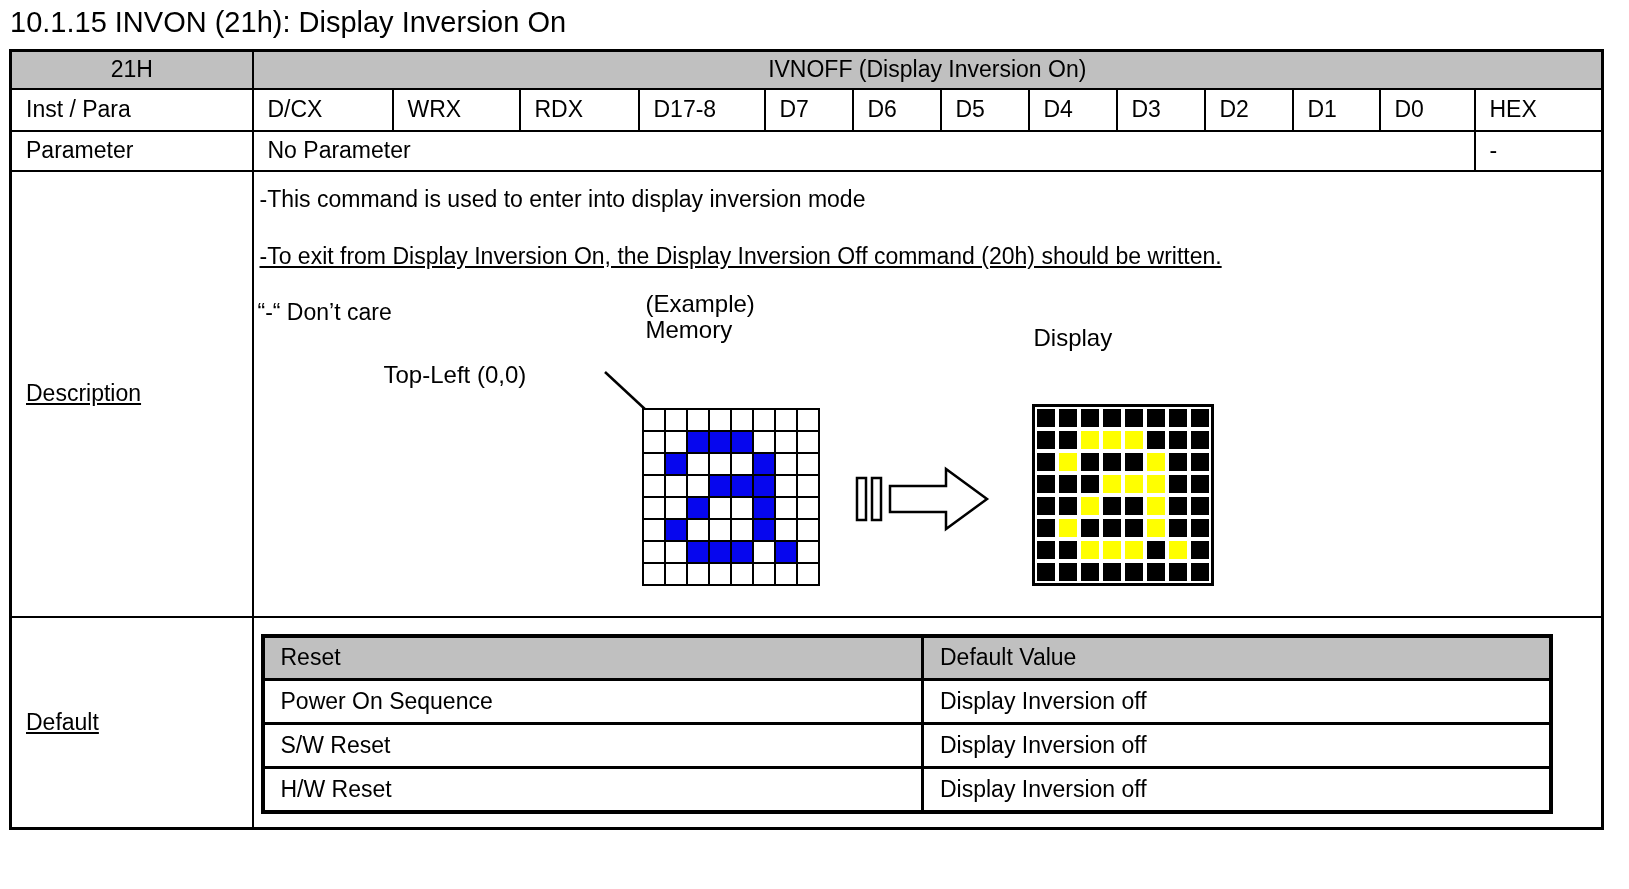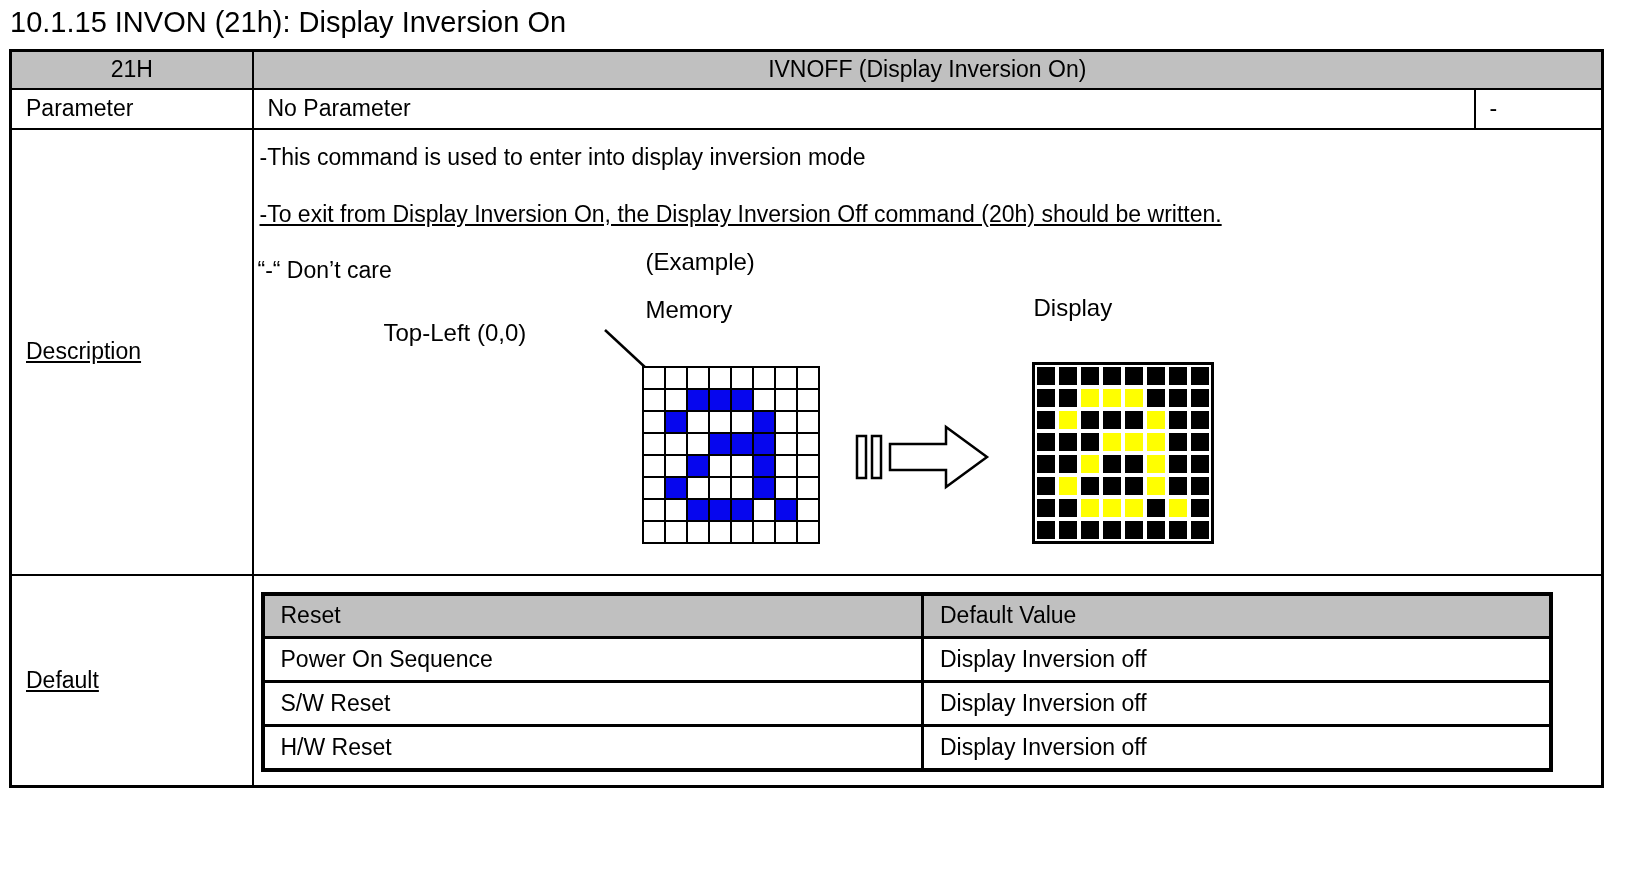--- a/index.html
+++ b/index.html
@@ -107,39 +107,55 @@
     <col style="width:95px">
       <col style="width:128px">
   </colgroup>
 
   <tbody>
       <tr class="r-code">
     <td class="gray tc" style="background: rgb(192, 192, 192);">21H</td>
     <td class="gray tc" colspan="13" style="background: rgb(192, 192, 192);">IVNOFF (Display Inversion On)</td>
   </tr>
 
+  <tr class="r-head">
+    <td>Inst / Para</td>
+    <td>D/CX</td>
+    <td>WRX</td>
+    <td>RDX</td>
+    <td>D17-8</td>
+    <td>D7</td>
+    <td>D6</td>
+    <td>D5</td>
+    <td>D4</td>
+    <td>D3</td>
+    <td>D2</td>
+    <td>D1</td>
+    <td>D0</td>
+    <td>HEX</td>
+  </tr>
 
 
   <tr class="r-param">
     <td>Parameter</td>
     <td colspan="12">No Parameter</td>
     <td>-</td>
   </tr>
 
   <tr class="r-desc">
     <td class="desc-label">Description</td>
     <td class="desc-cell" colspan="13">
 
       <div class="abs desc-text" style="left:6px; top:14px;">-This command is used to enter into display inversion mode</div>
       <div class="abs desc-text" style="left:6px; top:71px;text-decoration:underline;">-To exit from Display Inversion On, the Display Inversion Off command (20h) should be written.</div>
       <div class="abs desc-text" style="left:4px; top:127px;">“-“ Don’t care</div>
 
       <div class="abs fig-label" style="left:392px; top:118px;">(Example)</div>
-      <div class="abs fig-label" style="left:392px; top:166px;">Memory</div>
-      <div class="abs fig-label" style="left:780px; top:164px;">Display</div>
+      <div class="abs fig-label" style="left:392px; top:144px;">Memory</div>
+      <div class="abs fig-label" style="left:780px; top:152px;">Display</div>
       <div class="abs fig-label" style="left:130px; top:189px;">Top-Left (0,0)</div>
 
       <svg class="abs" style="left:346px; top:196px;" width="52" height="48">
         <line x1="5" y1="4" x2="47" y2="43" stroke="#000" stroke-width="2.5"></line>
       </svg>
 
       <div class="memory-grid" style="left:388px; top:236px;">
             <div class="gcell" style="background: rgb(255, 255, 255);"></div>
             <div class="gcell" style="background: rgb(255, 255, 255);"></div>
             <div class="gcell" style="background: rgb(255, 255, 255);"></div>

